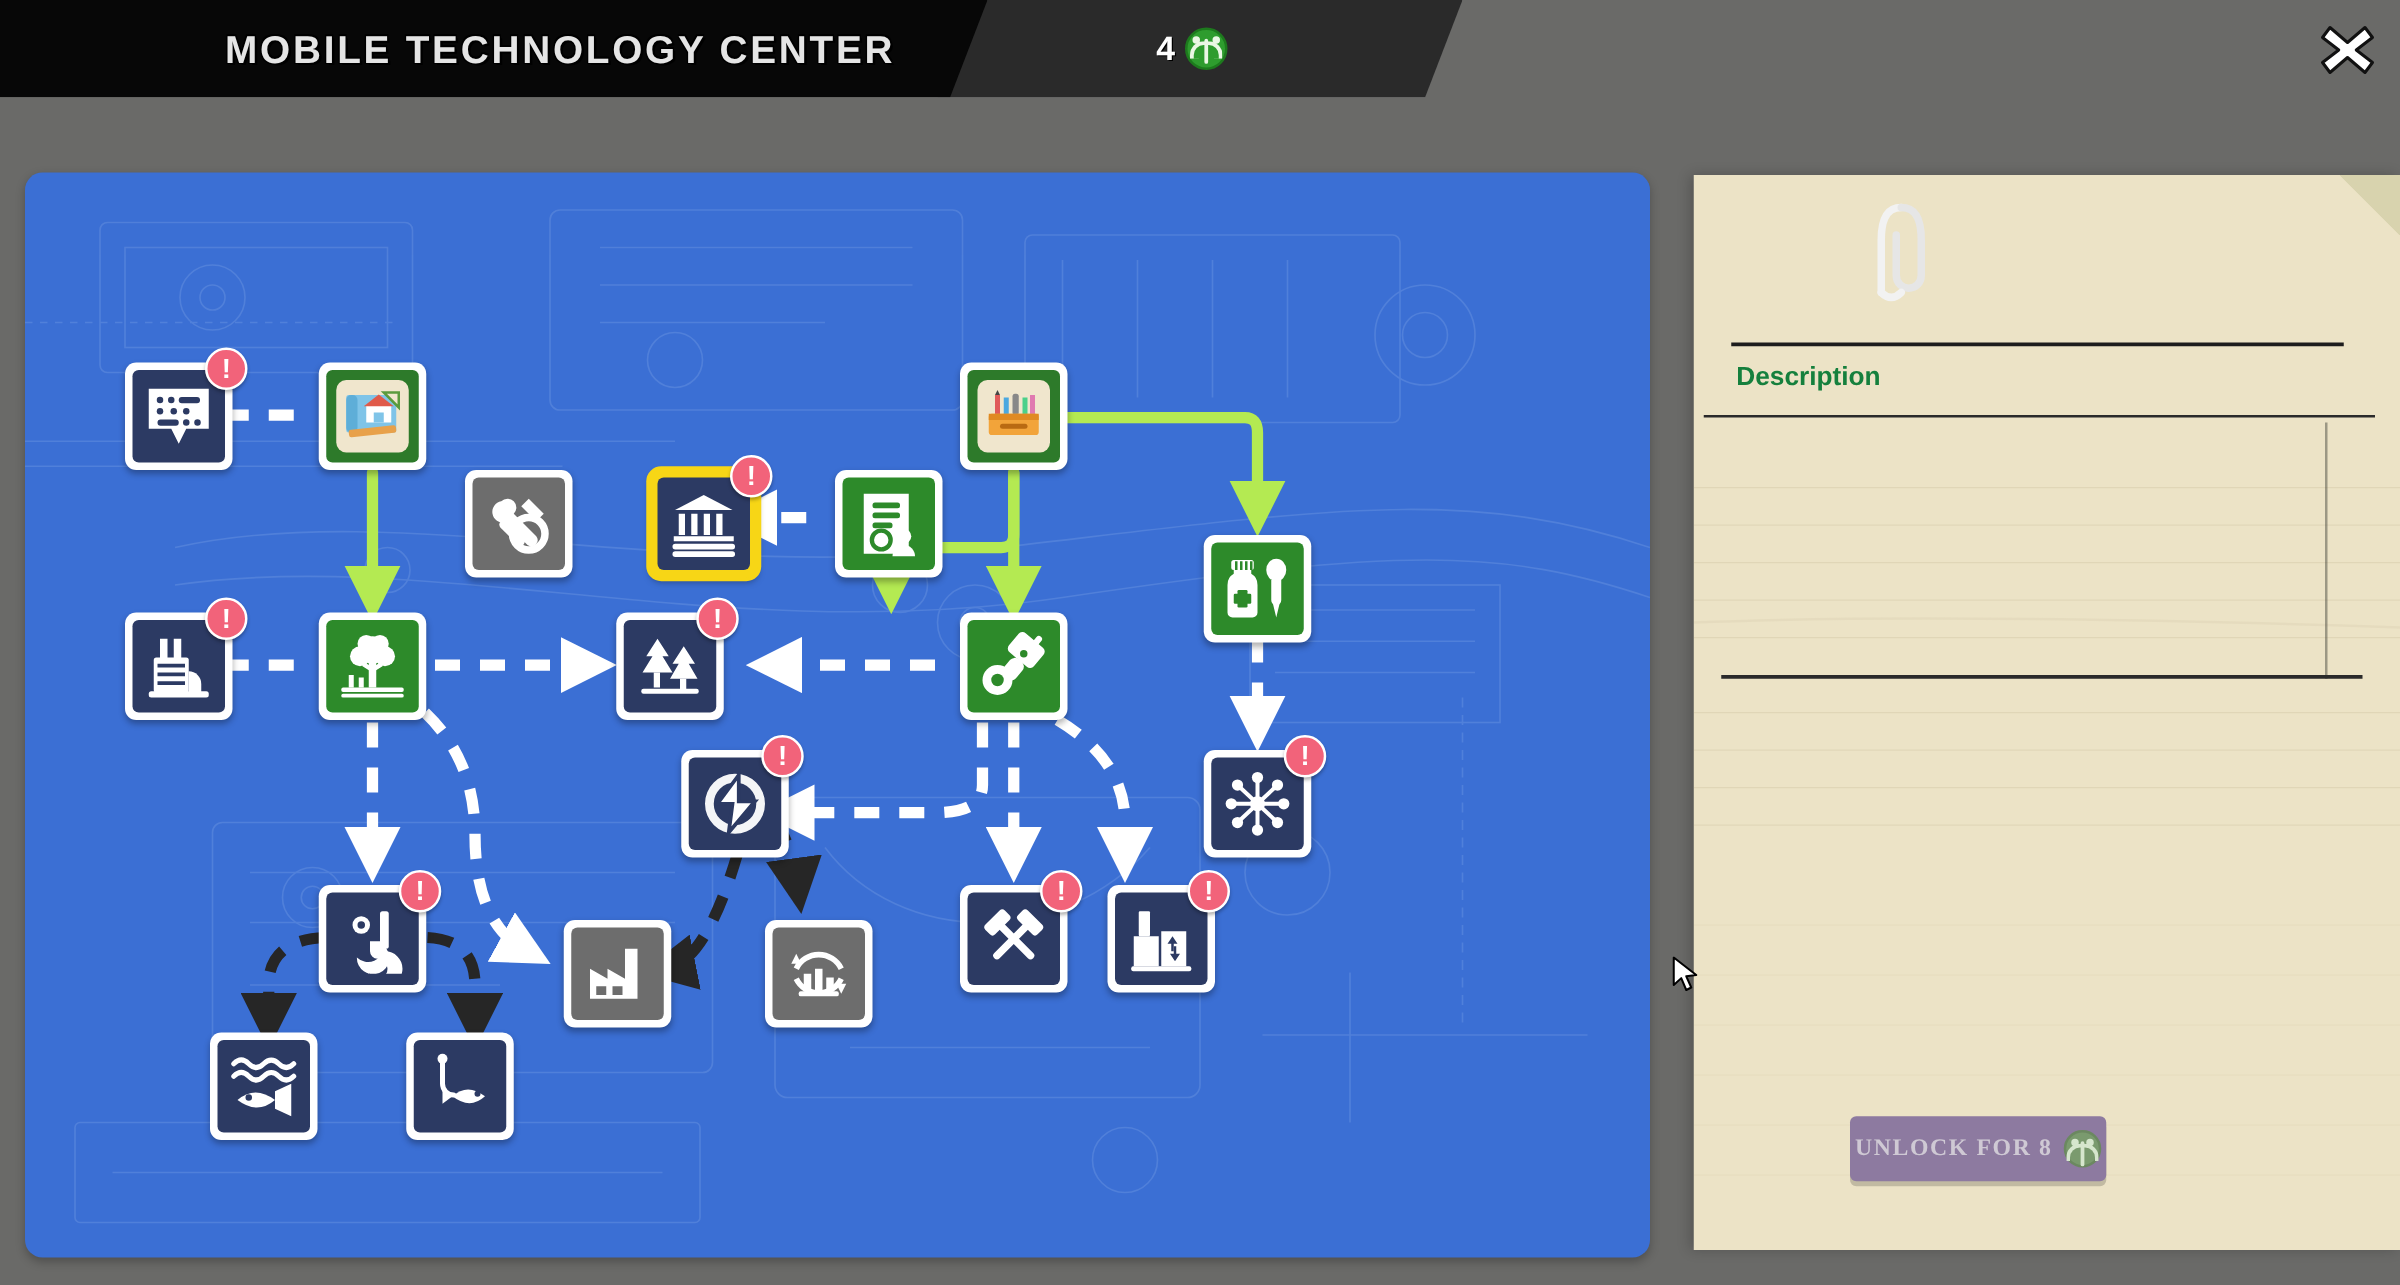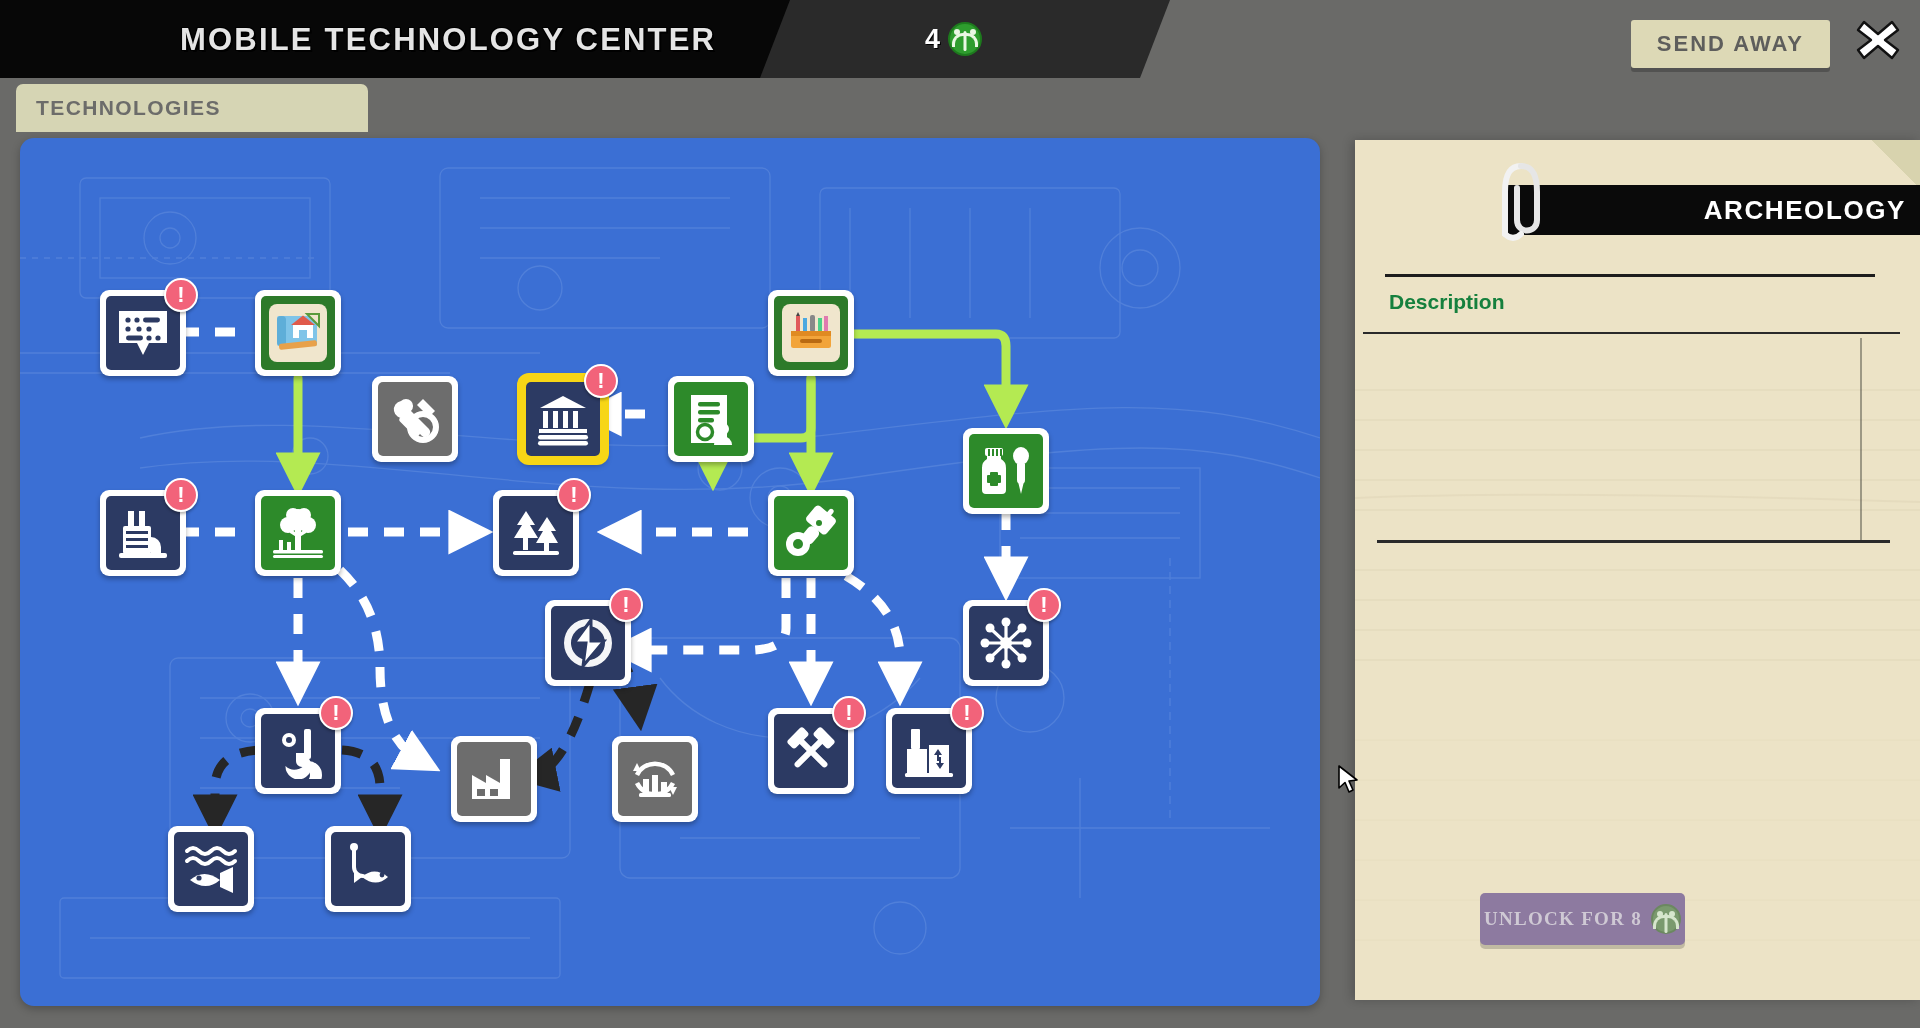--- a/index.html
+++ b/index.html
@@ -209,33 +209,29 @@
     <div class="app-title">MOBILE TECHNOLOGY CENTER</div>
 
     <div class="science-counter">
       <span class="sc-num">4</span>
       <span class="sci-badge">
         <span class="sci-dot-l"></span>
           <span class="sci-dot-r"></span>
       </span>
     </div>
 
-    <button class="send-away-btn">SEND AWAY</button>
 
     <div class="close-btn">
       <svg width="48" height="48" viewBox="0 0 48 48">
         <path d="M10 6 L24 18 L38 6 L44 14 L31 24 L44 34 L38 42 L24 30 L10 42 L4 34 L17 24 L4 14 Z" fill="#ffffff" stroke="#111" stroke-width="2.4" stroke-linejoin="round"></path>
       </svg>
     </div>
   </div>
 
   <div class="tabrow"></div>
-  <div class="tab">
-    <span>TECHNOLOGIES</span>
-  </div>
 
   <div class="treepanel">
 
     <svg class="blueprint-bg" viewBox="0 0 1300 868" preserveAspectRatio="none">
       <g stroke="#bcd4f5" stroke-width="1.3" fill="none" opacity="0.55">
         <rect x="60" y="40" width="250" height="120" rx="6"></rect>
         <rect x="80" y="60" width="210" height="80"></rect>
         <circle cx="150" cy="100" r="26"></circle>
           <circle cx="150" cy="100" r="10"></circle>
         <path d="M0 215 H520 M0 235 H430"></path>
@@ -668,23 +664,20 @@
                  M0 430 H565 M0 460 H565 M0 490 H565 M0 520 H565"></path>
       </g>
       <g stroke="#cbbf9b" stroke-width="1" fill="none" opacity="0.7">
         <path d="M0 600 H565 M0 640 H565 M0 680 H565 M0 720 H565 M0 760 H565 M0 800 H565"></path>
       </g>
       <path d="M0 358 Q 200 350 565 362" stroke="#b5a884" stroke-width="2" fill="none" opacity="0.55"></path>
     </svg>
 
     <div class="card-fold"></div>
 
-    <div class="card-titlebar">
-      <span class="card-title">ARCHEOLOGY</span>
-    </div>
 
     <svg class="paperclip" viewBox="0 0 52 90">
       <path d="M26 8 C 12 8, 10 22, 10 34 V 76" fill="none" stroke="#f2f2f2" stroke-width="6" stroke-linecap="round"></path>
       <path d="M26 8 C 40 8, 42 22, 42 34 V 62 C 42 76, 22 76, 22 62 V 30" fill="none" stroke="#e6e6e6" stroke-width="6" stroke-linecap="round"></path>
       <path d="M10 76 q 8 8 16 0" fill="none" stroke="#f2f2f2" stroke-width="6" stroke-linecap="round"></path>
     </svg>
 
     <div class="rule-top"></div>
     <div class="desc-heading">Description</div>
     <div class="rule-under"></div>

